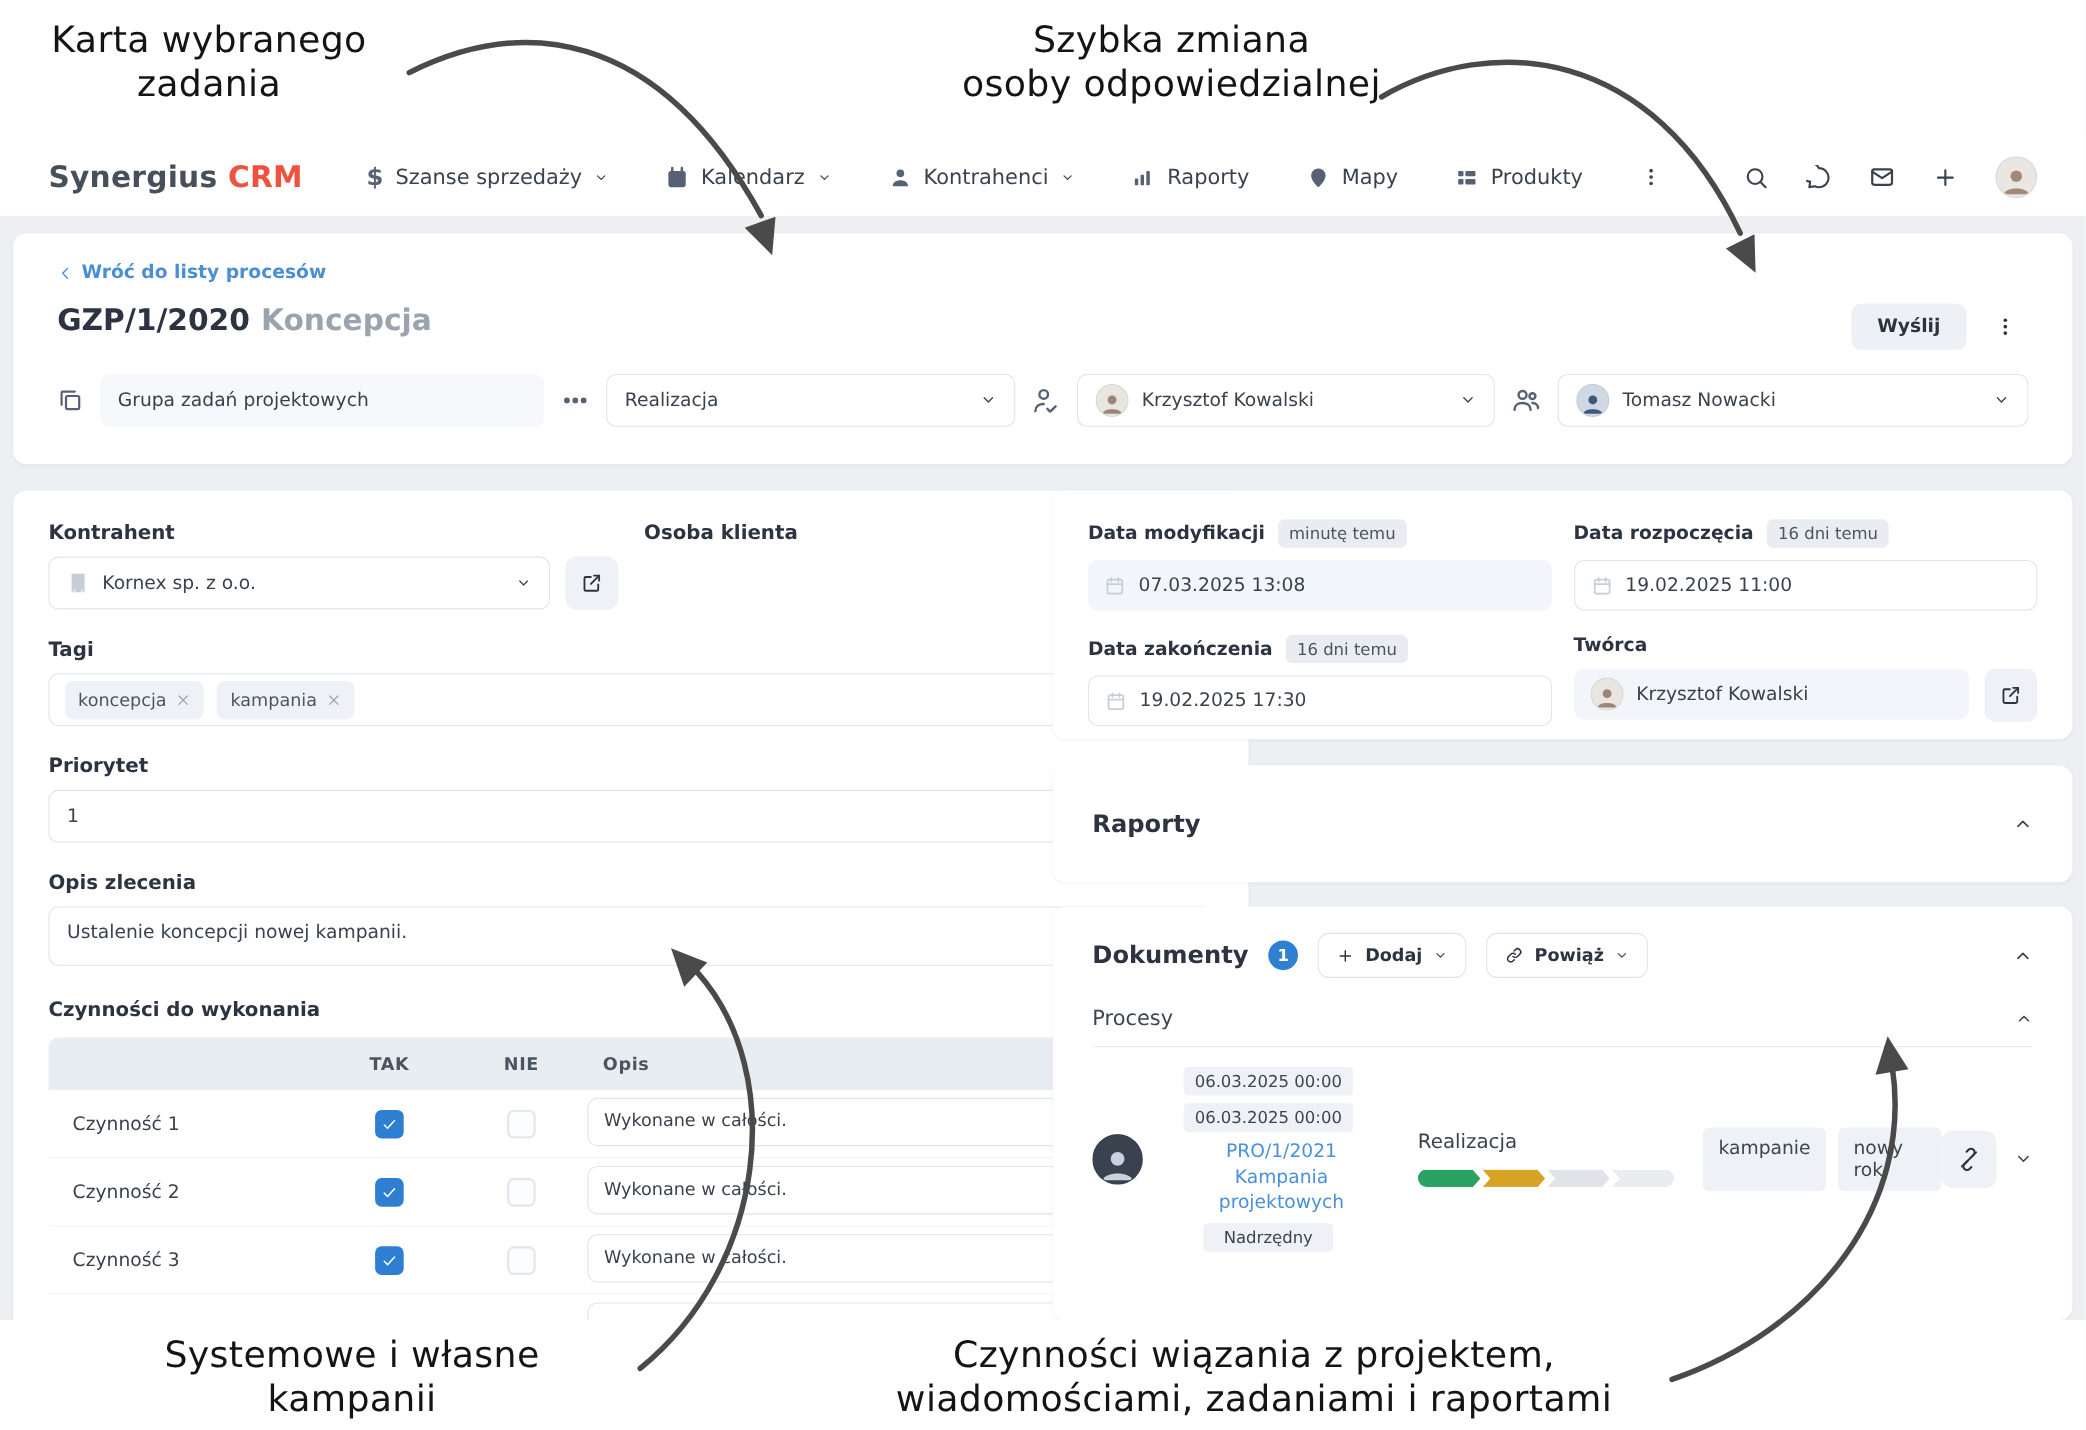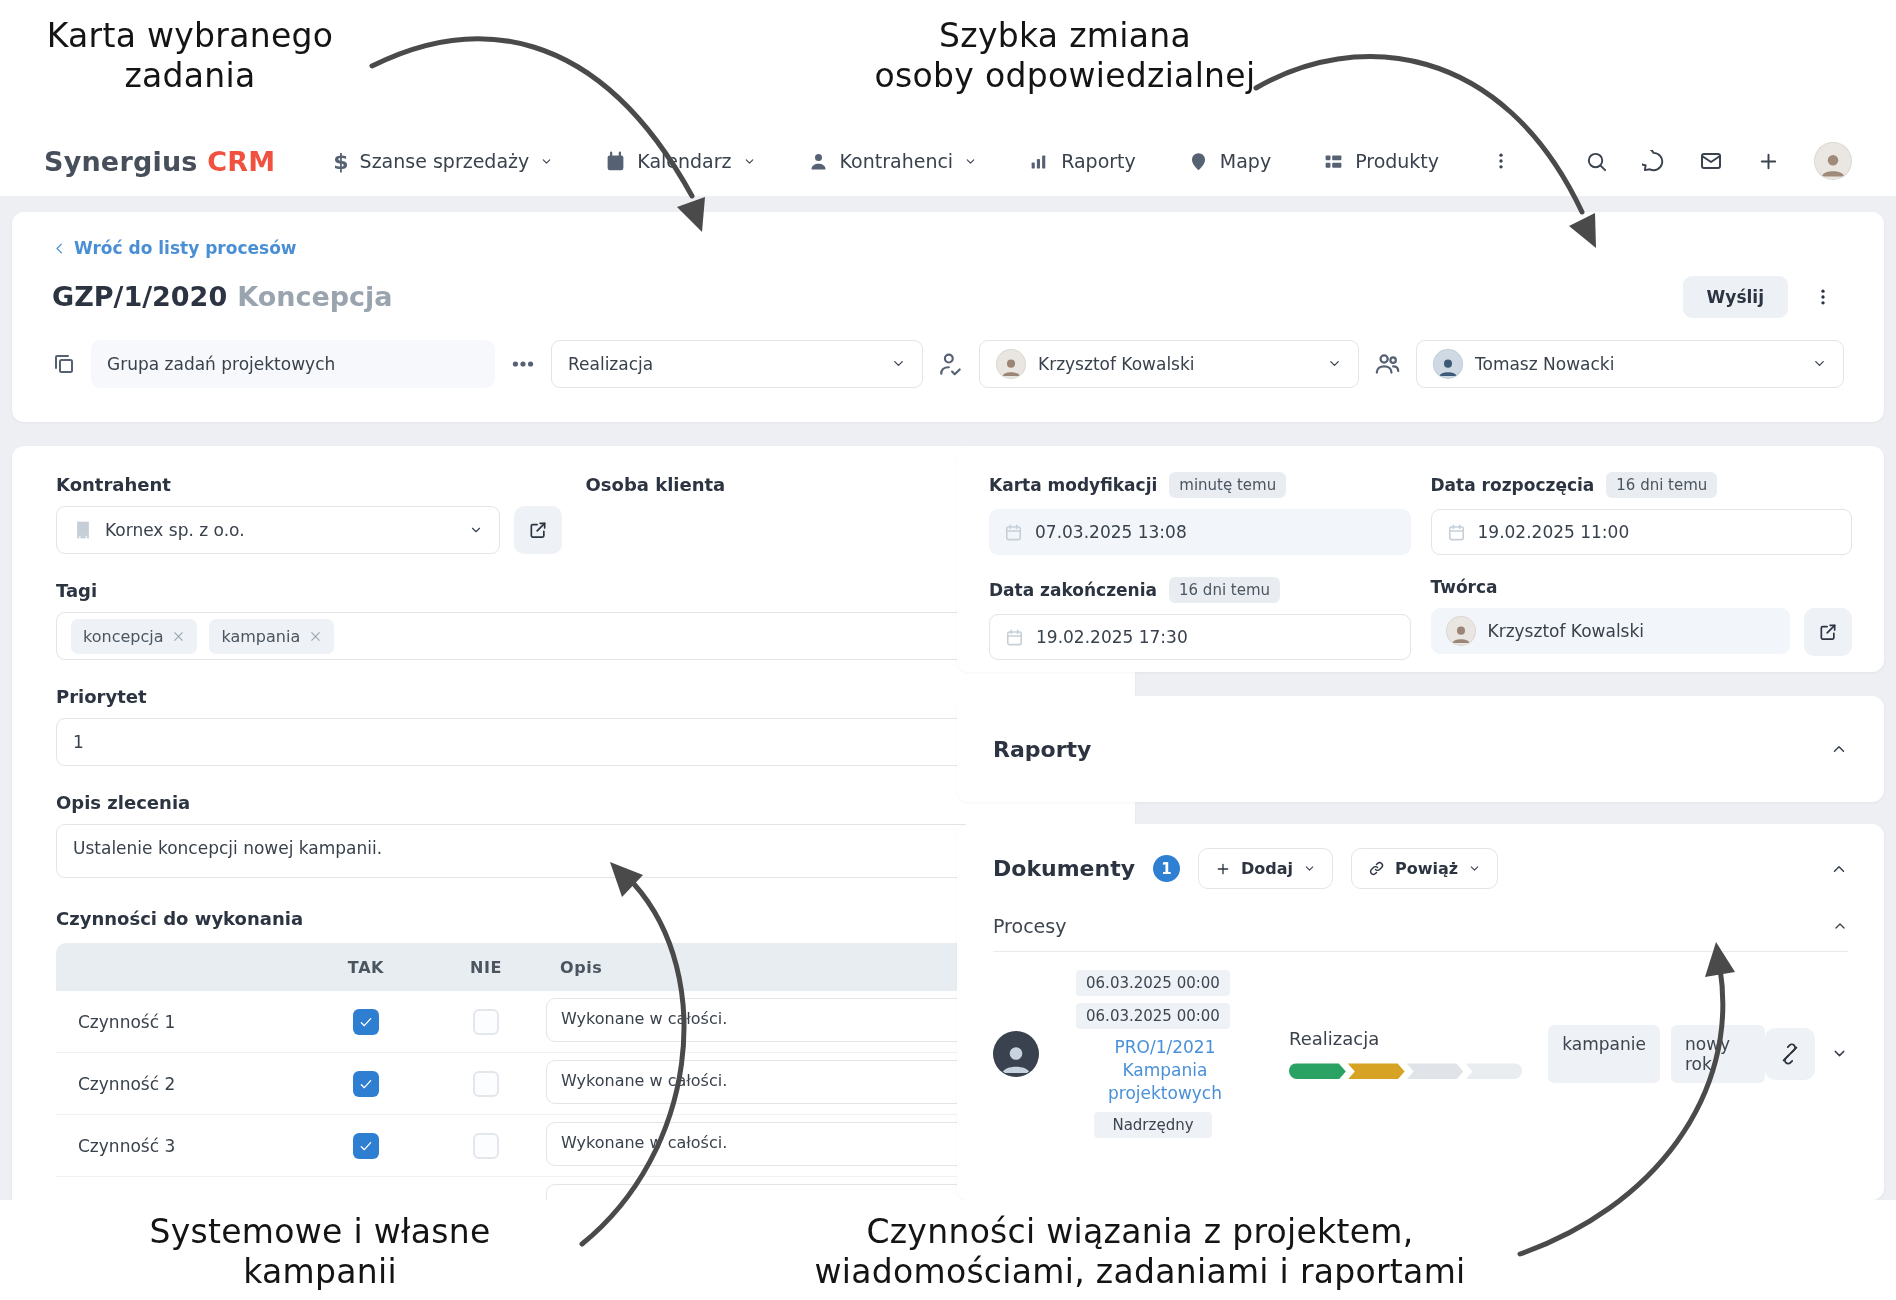--- a/index.html
+++ b/index.html
@@ -25,21 +25,21 @@
   .nav-right{margin-left:auto;display:flex;align-items:center;gap:34px;color:#39424d;}
   .nav-avatar{width:38px;height:38px;}
 
   
   .content-bg{position:absolute;top:196px;left:0;width:1896px;height:1004px;background:#edeff2;z-index:0;}
   .card{position:absolute;background:#fff;border-radius:12px;box-shadow:0 1px 3px rgba(40,50,60,.05);z-index:1;}
 
   
   .header-card{top:212px;left:12px;width:1872px;height:210px;padding:26px 40px;}
   .back{display:inline-flex;align-items:center;gap:7px;color:#4a8fd4;font-size:17px;font-weight:600;cursor:pointer;}
-  .title-row{margin-top:16px;display:flex;align-items:center;}
+  .title-row{margin-top:16px;display:flex;}
   .tid{font-size:27px;font-weight:700;color:#2b3440;}
   .tstage{font-size:27px;font-weight:600;color:#9aa4af;margin-left:10px;}
   .title-actions{margin-left:auto;display:flex;align-items:center;gap:14px;}
   .btn-light{background:#edf1f6;border:none;border-radius:9px;padding:11px 24px;font-size:17px;font-weight:700;color:#2b3440;font-family:inherit;cursor:pointer;}
   .btn-kebab{background:#fff;border:none;border-radius:9px;width:42px;height:42px;display:flex;align-items:center;justify-content:center;color:#2b3440;cursor:pointer;}
   .fields-row{margin-top:22px;display:flex;align-items:center;gap:15px;}
   .field{height:48px;border-radius:9px;padding:0 16px;display:flex;align-items:center;gap:12px;font-size:17px;color:#39424c;cursor:pointer;}
   .filled{background:#f6f8fb;}
   .outline{background:#fff;border:1px solid #e0e5ea;}
   .field .chev{margin-left:auto;color:#39424d;}
@@ -50,21 +50,21 @@
   .row-ic{color:#566173;flex:none;display:flex;}
 
   .avatar{display:inline-flex;border-radius:50%;overflow:hidden;flex:none;align-items:flex-end;justify-content:center;border:1px solid rgba(0,0,0,.06);}
   .av-s{width:30px;height:30px;} .av-m{width:46px;height:46px;}
   .av-k{background:#e9e5e0;} .av-k svg{fill:#9b8577;}
   .av-t{background:#cfd9e4;} .av-t svg{fill:#3f5a78;}
   .av-p{background:#3a4250;} .av-p svg{fill:#c7d2df;}
   .av-nav{background:#eae6e1;} .av-nav svg{fill:#a08b7a;}
 
   
-  .left-card{top:446px;left:12px;width:1123px;height:780px;padding:28px 44px;overflow:hidden;}
+  .left-card{top:446px;left:12px;width:1123px;height:780px;padding:28px 32px;overflow:hidden;}
   .flabel{font-size:18px;font-weight:700;color:#2b3440;margin-bottom:11px;}
   .two-col{display:flex;gap:24px;}
   .fcol{flex:1;}
   .fline{display:flex;gap:14px;align-items:center;}
   .fline .field{flex:1;height:48px;}
   .ext-btn{width:48px;height:48px;flex:none;background:#eef1f6;border:none;border-radius:10px;display:flex;align-items:center;justify-content:center;color:#2b3440;cursor:pointer;}
   .lite-ic{color:#c6cfd8;display:flex;}
   .muted{color:#4b5562;}
   .sect{margin-top:26px;}
   .tags-field{flex:1;height:52px;padding:0 14px;}
@@ -456,21 +456,21 @@
             <div></div>
           <div><textarea class="note-ta" style=""></textarea></div>
         </div>
       </div>
     </div>
   </section>
 
   <section class="card dates-card">
     <div>
       <div class="dlabel-row">
-        <span class="dlabel">Karta modyfikacji</span>
+        <span class="dlabel">Data modyfikacji</span>
         <span class="badge">minutę temu</span>
       </div>
       <div class="dfield dfill">
         <span class="lite-ic">
             <svg class="sic" width="19" height="19" viewBox="0 0 24 24">
               <rect x="3.5" y="5" width="17" height="16" rx="2"></rect>
               <path d="M8 3v4M16 3v4M3.5 10h17"></path>
             </svg>
           </span>
         <span>07.03.2025 13:08</span>

